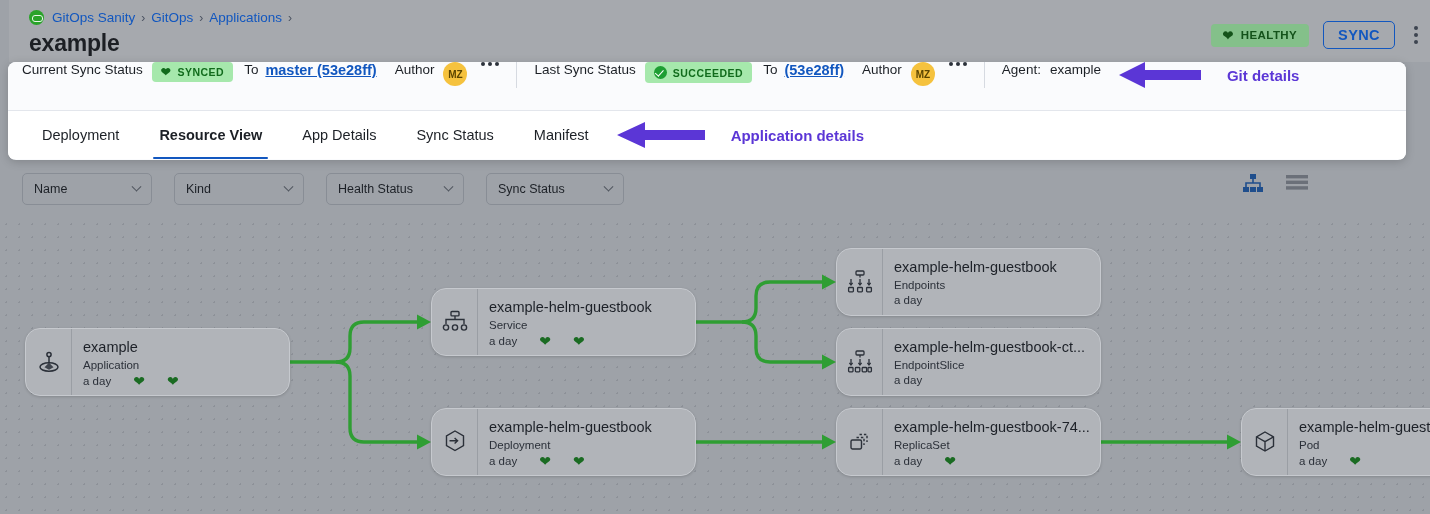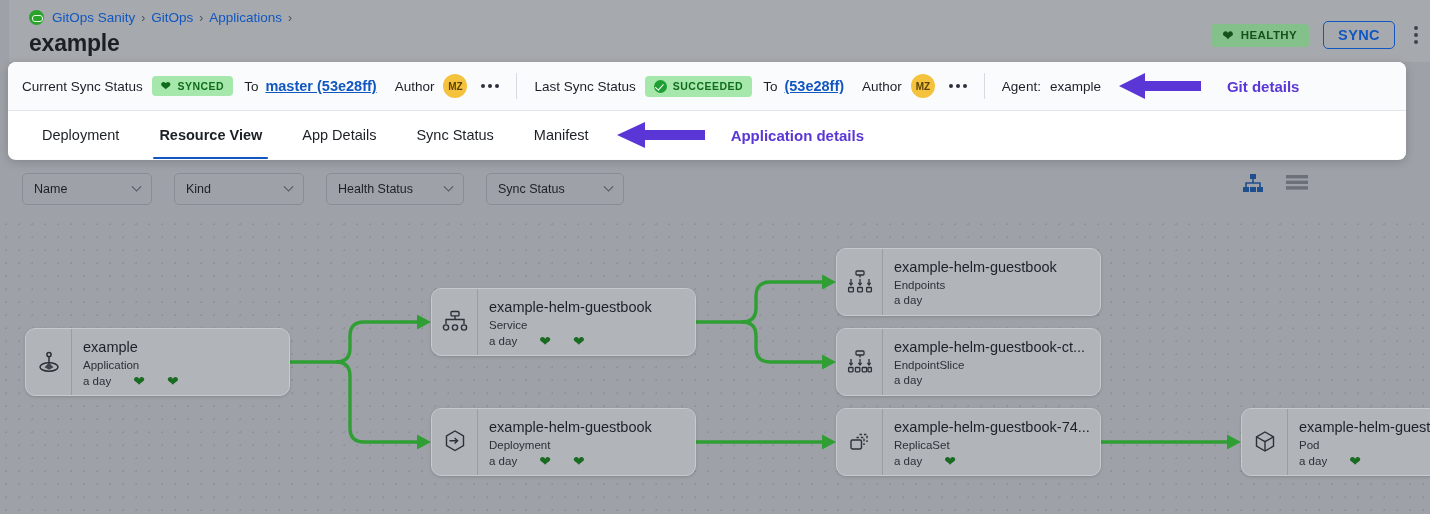--- a/index.html
+++ b/index.html
@@ -59,21 +59,21 @@
 
   
   .overlay{
     position:absolute; left:8px; top:62px; width:1398px; height:98px;
     background:#fafbfd;
     border-radius:8px;
     box-shadow:0 2px 10px rgba(0,0,0,.18);
     overflow:hidden;
   }
   .sync-bar{
-    height:49px; display:flex; align-items:center;
+    height:49px; display:flex; align-items:flex-start;
     padding:0 14px; gap:0px;
     border-bottom:1px solid #e3e6ec;
     background:#fafbfd;
     font-size:13.5px; color:#20242b;
   }
   .sb-label{ font-size:13.5px; color:#1c2026; white-space:nowrap;}
   .pill{
     display:inline-flex;align-items:center;gap:6px;
     background:#a6e8ac; color:#116b1c;
     border-radius:4px; padding:4px 9px;
@@ -156,21 +156,21 @@
     background-image:radial-gradient(#8d9198 1px, transparent 1px);
     background-size:13px 13px;
     overflow:hidden;
   }
   .edges{ position:absolute; left:0; top:0; width:1430px; height:296px; }
 
   .node{
     position:absolute;
     background:#b1b4b9;
     border:1px solid #c6c9ce;
-    border-radius:10px;
+    border-radius:15px;
     box-shadow:0 1px 3px rgba(0,0,0,.16);
     display:flex; align-items:stretch;
     overflow:hidden;
   }
   .node-icon{
     width:46px; display:flex;align-items:center;justify-content:center;
     border-right:1px solid #9a9ea4;
     flex:0 0 46px;
   }
   .node-body{

